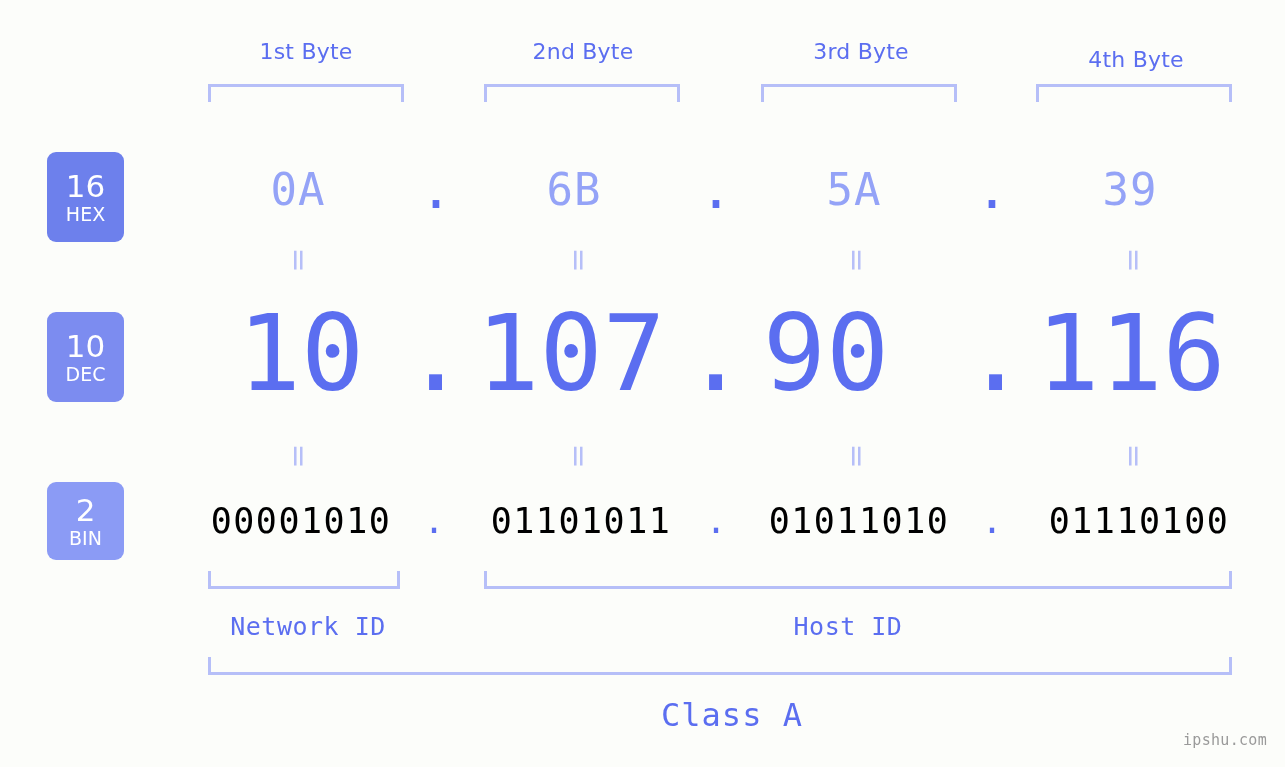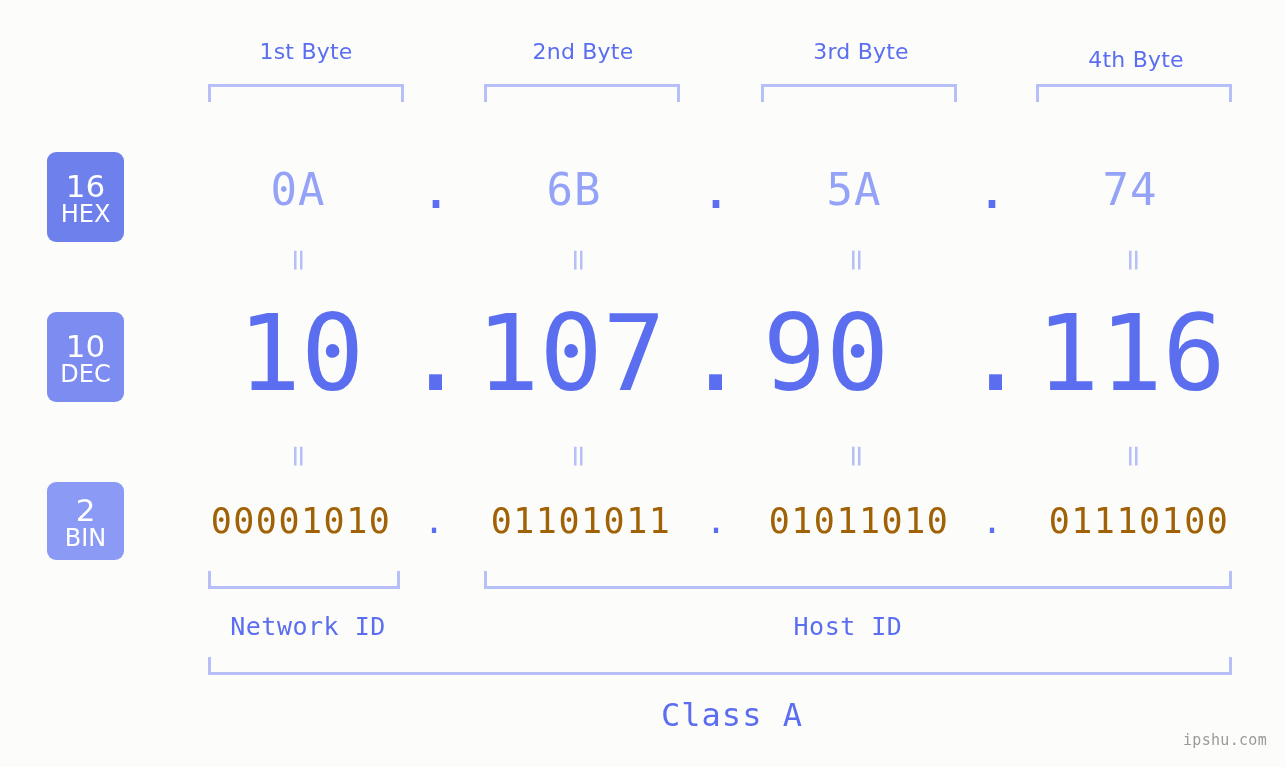--- a/index.html
+++ b/index.html
@@ -60,21 +60,21 @@
     flex-direction: column;
     align-items: center;
     justify-content: center;
   }
   .badge .b-num {
     font-size: 31px;
     line-height: 34px;
     font-weight: 400;
   }
   .badge .b-txt {
-    font-size: 24px;
+    font-size: 19px;
     line-height: 22px;
     font-weight: 400;
   }
   #badge-hex { top: 152px; height: 90px; background: #6d80ec; }
   #badge-dec { top: 312px; height: 90px; background: #7c8cf0; }
   #badge-bin { top: 482px; height: 78px; background: #8b9bf5; }
 
   
   .row-cell {
     position: absolute;
@@ -116,21 +116,21 @@
     font-size: 105px;
     color: #5b6ef0;
   }
 
   
   .bin-val {
     top: 492px;
     height: 58px;
     line-height: 58px;
     font-size: 35px;
-    color: #a16207;
+    color: #000000;
     letter-spacing: 1.5px;
   }
   .bin-dot {
     top: 492px;
     height: 58px;
     line-height: 58px;
     font-size: 35px;
     color: #5b6ef0;
   }
 
@@ -217,21 +217,21 @@
     <span class="b-num">2</span>
     <span class="b-txt">BIN</span>
   </div>
 
   <div class="row-cell hex-val" style="left:190px;width:216px;">0A</div>
   <div class="row-cell hex-dot" style="left:406px;width:60px;">.</div>
   <div class="row-cell hex-val" style="left:466px;width:216px;">6B</div>
   <div class="row-cell hex-dot" style="left:686px;width:60px;">.</div>
   <div class="row-cell hex-val" style="left:746px;width:216px;">5A</div>
   <div class="row-cell hex-dot" style="left:962px;width:60px;">.</div>
-  <div class="row-cell hex-val" style="left:1022px;width:216px;">74</div>
+  <div class="row-cell hex-val" style="left:1022px;width:216px;">39</div>
 
   <div class="eq-mark eq-top" style="left:286px;">=</div>
   <div class="eq-mark eq-top" style="left:566px;">=</div>
   <div class="eq-mark eq-top" style="left:844px;">=</div>
   <div class="eq-mark eq-top" style="left:1121px;">=</div>
 
   <div class="row-cell dec-val" style="left:190px;width:222px;">10</div>
   <div class="row-cell dec-dot" style="left:404px;width:56px;">.</div>
   <div class="row-cell dec-val" style="left:452px;width:238px;text-align:center;">107</div>
   <div class="row-cell dec-dot" style="left:684px;width:56px;">.</div>

